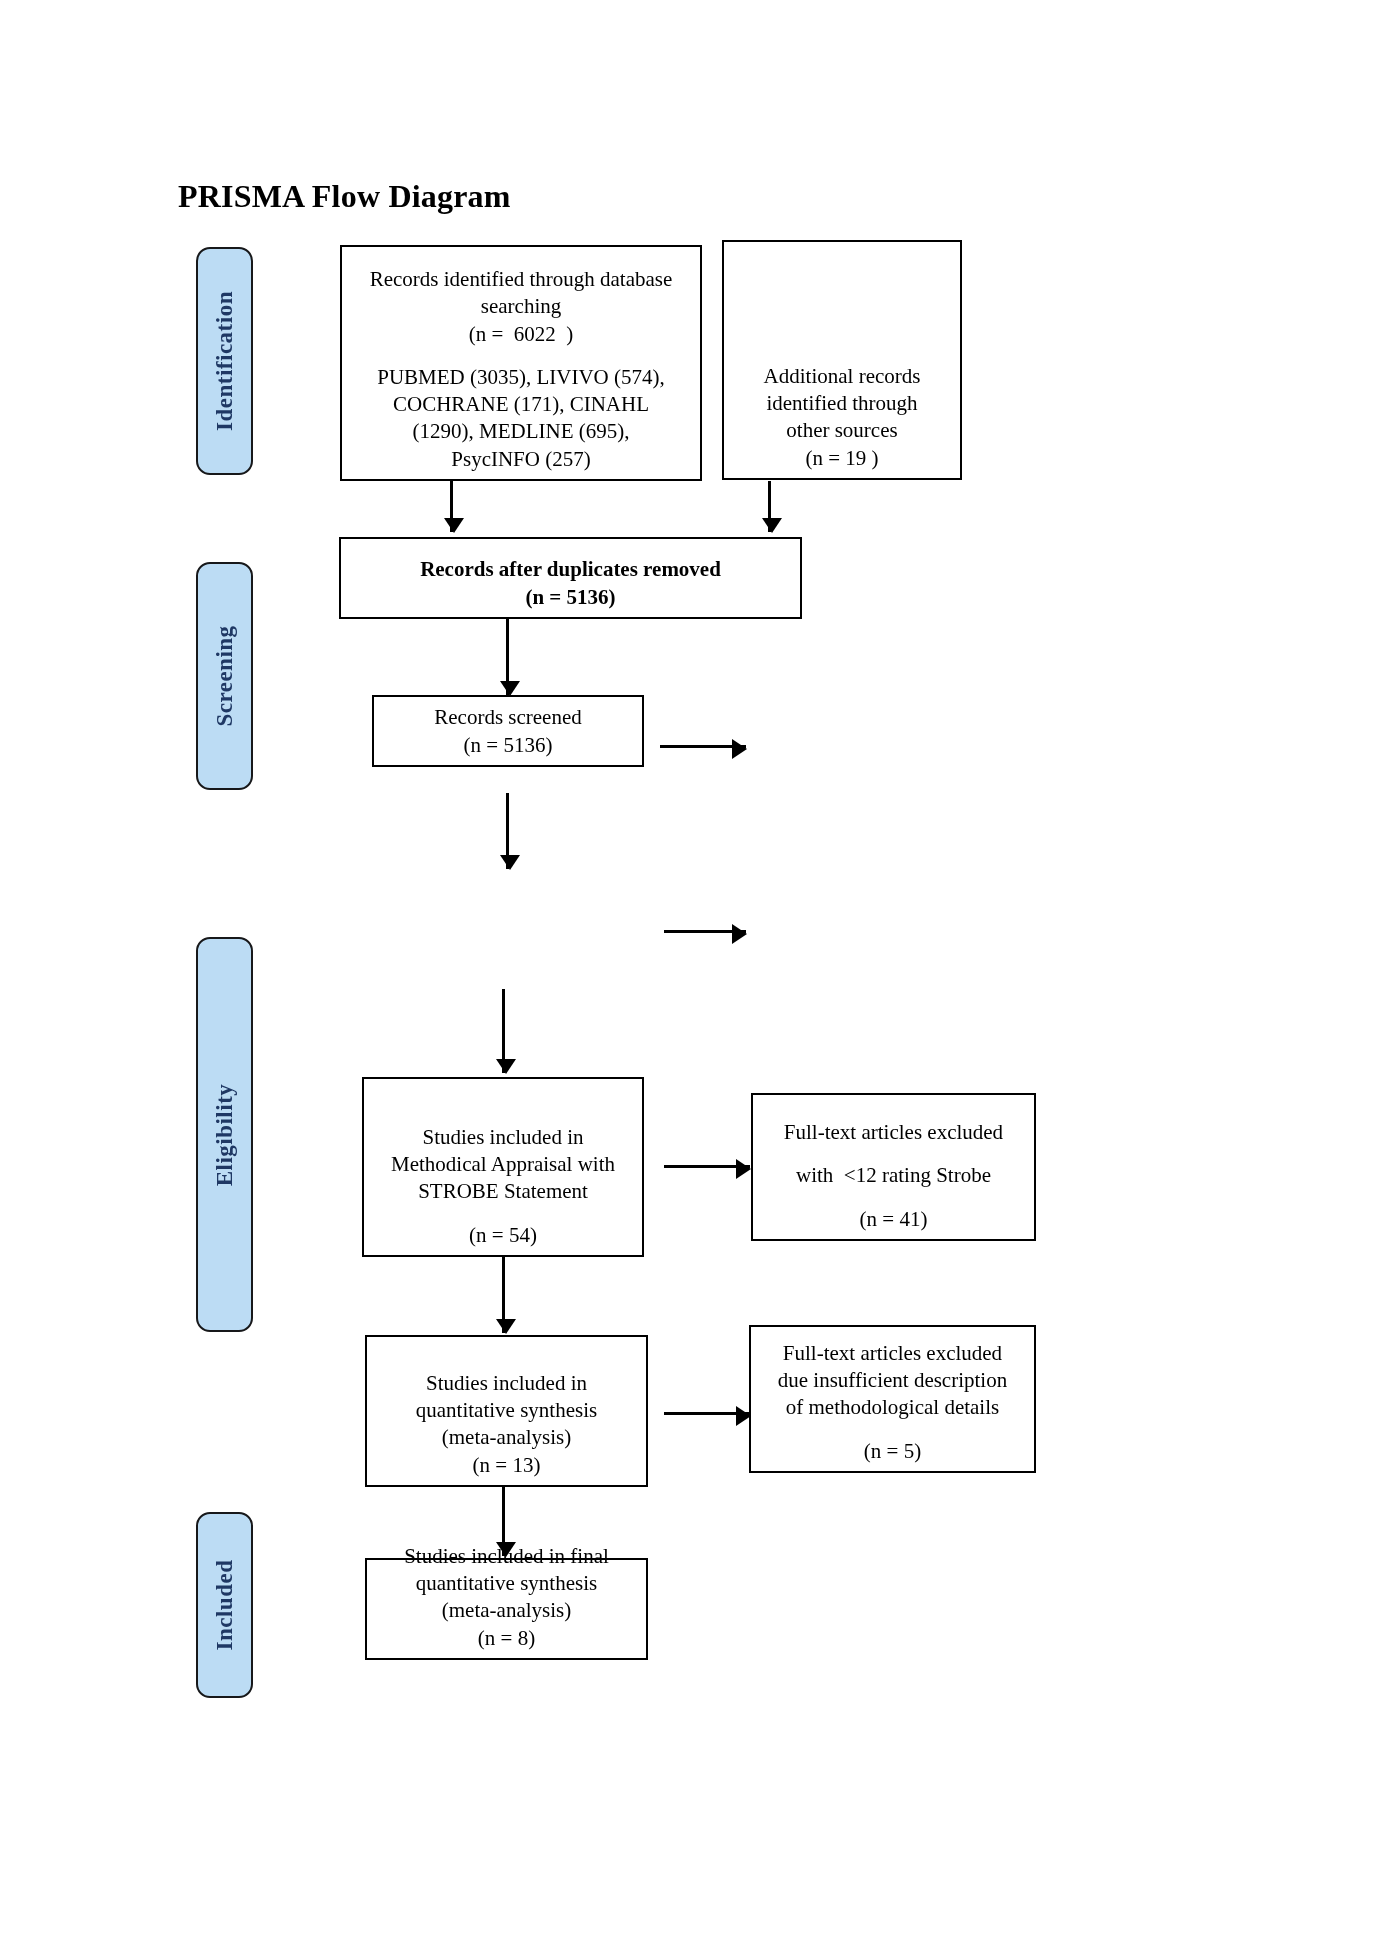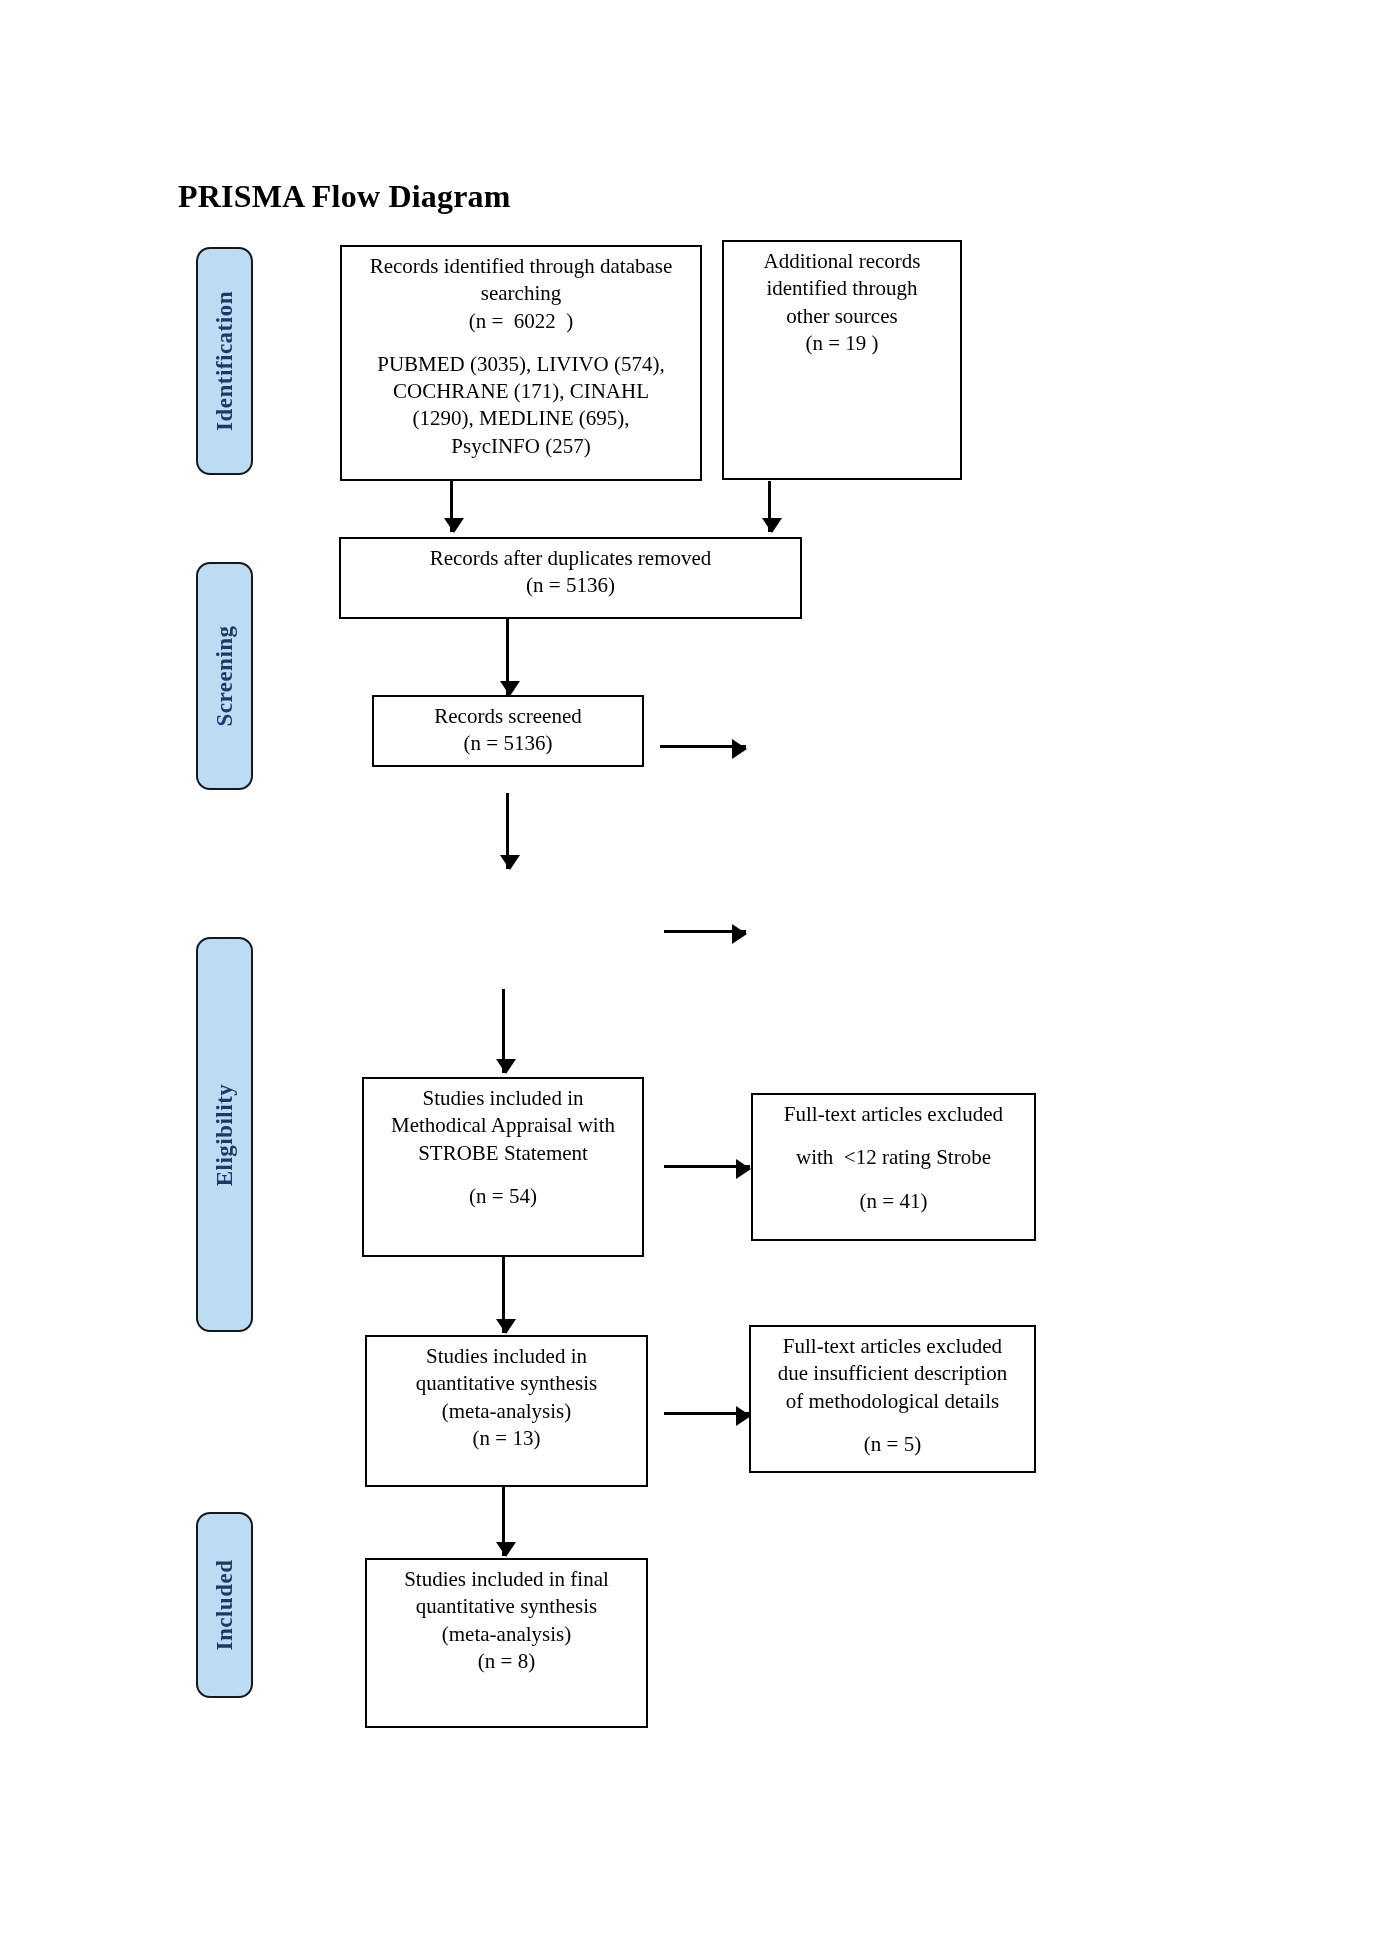--- a/index.html
+++ b/index.html
@@ -46,21 +46,21 @@
 
   
   .box{
     position:absolute;
     background:#ffffff;
     border:2.5px solid #000;
     box-sizing:border-box;
     display:flex;
     flex-direction:column;
     align-items:center;
-    justify-content:flex-start;
+    justify-content:flex-end;
     text-align:center;
     font-size:21px;
     line-height:1.30;
     padding:6px 8px;
   }
   .box .ln{display:block;white-space:pre;}
   .box .gap{height:16px;}
 
   
   .v-arrow{
@@ -129,21 +129,21 @@
   <div class="box" style="left:722px; top:240px; width:240px; height:240px;">
     <span class="ln">Additional records</span>
     <span class="ln">identified through</span>
     <span class="ln">other sources</span>
     <span class="ln">(n = 19 )</span>
   </div>
 
   <div class="v-arrow" style="left:450px; top:481px; height:51px;"></div>
   <div class="v-arrow" style="left:768px; top:481px; height:51px;"></div>
 
-  <div class="box" style="left:339px; top:537px; width:463px; height:82px;">
+  <div class="box" style="left:339px; top:537px; width:463px; height:82px;font-weight:bold;">
     <span class="ln">Records after duplicates removed</span>
     <span class="ln">(n = 5136)</span>
   </div>
 
   <div class="v-arrow" style="left:506px; top:619px; height:76px;"></div>
 
   <div class="box" style="left:372px; top:695px; width:272px; height:72px;">
     <span class="ln">Records screened</span>
     <span class="ln">(n = 5136)</span>
   </div>
@@ -191,20 +191,20 @@
   <div class="box" style="left:749px; top:1325px; width:287px; height:148px;">
     <span class="ln">Full-text articles excluded</span>
     <span class="ln">due insufficient description</span>
     <span class="ln">of methodological details</span>
     <span class="gap"></span>
     <span class="ln">(n = 5)</span>
   </div>
 
   <div class="v-arrow" style="left:502px; top:1487px; height:69px;"></div>
 
-  <div class="box" style="left:365px; top:1558px; width:283px; height:170px;">
+  <div class="box" style="left:365px; top:1558px; width:283px; height:102px;">
     <span class="ln">Studies included in final</span>
     <span class="ln">quantitative synthesis</span>
     <span class="ln">(meta-analysis)</span>
     <span class="ln">(n = 8)</span>
   </div>
 
 </div>
 
 </body></html>

